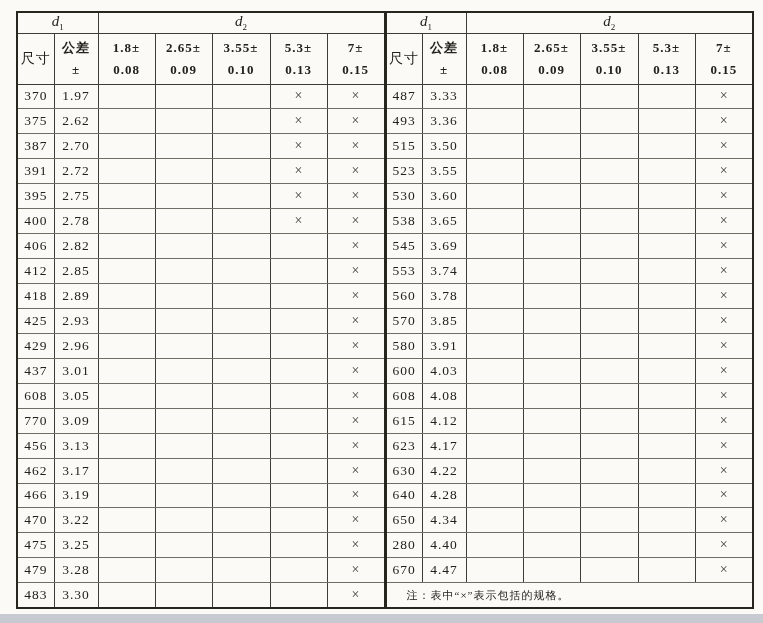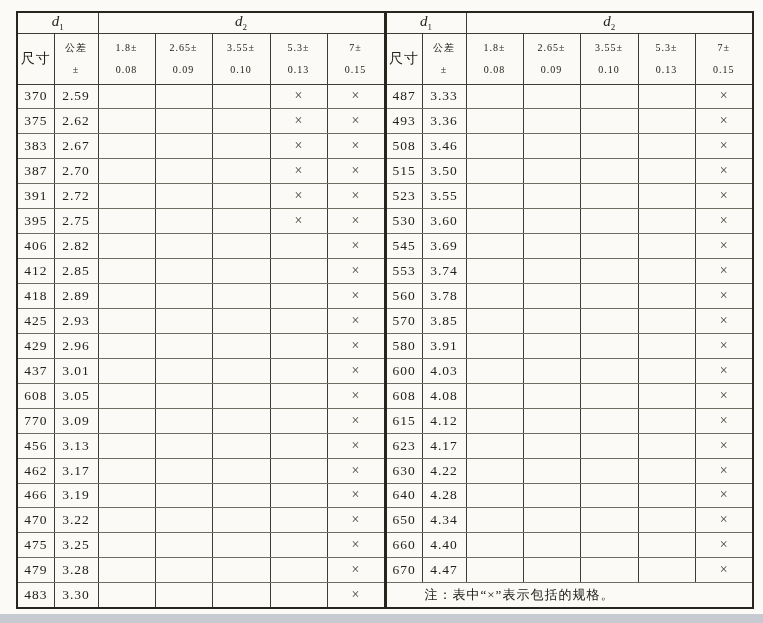--- a/index.html
+++ b/index.html
@@ -41,27 +41,27 @@
   }
   thead th { border-bottom: 1px solid #3d3d36; border-top: 1px solid #3d3d36; }
   .half-start { border-left: 3px solid #26261f; }
   tr.hdr1 { height: 21px; }
   tr.hdr2 { height: 51px; }
   tbody tr { height: 21px; }
   .dhead { font-size: 15px; font-weight: normal; }
   .dhead i { font-family: "Liberation Serif", serif; }
   .dhead sub { font-size: 9px; }
   .cjk { font-size: 14px; font-weight: normal; letter-spacing: 1px; }
-  .two-line div { line-height: 22px; font-size: 10px; font-weight: normal; letter-spacing: 1px; }
+  .two-line div { line-height: 22px; font-size: 13px; font-weight: bold; letter-spacing: 1px; }
   .num { font-size: 13.5px; letter-spacing: 1px; }
   .mark { font-size: 14px; color: #3a3a33; }
   .note-cell {
     text-align: left;
-    font-size: 13px;
-    padding-left: 38px;
+    font-size: 11px;
+    padding-left: 20px;
     letter-spacing: 1px;
     white-space: nowrap;
   }
 </style>
 </head>
 <body>
 
 <div class="page">
   <table class="spec">
     <colgroup>
@@ -136,21 +136,21 @@
           </th>
         <th class="two-line">
             <div>7±</div>
             <div>0.15</div>
           </th>
       </tr>
     </thead>
     <tbody>
         <tr>
           <td class="num">370</td>
-          <td class="num">2.59</td>
+          <td class="num">1.97</td>
           <td class="mark"></td>
           <td class="mark"></td>
           <td class="mark"></td>
           <td class="mark">×</td>
           <td class="mark">×</td>
           <td class="num half-start">487</td>
           <td class="num">3.33</td>
           <td class="mark"></td>
           <td class="mark"></td>
           <td class="mark"></td>
@@ -167,36 +167,20 @@
           <td class="mark">×</td>
           <td class="num half-start">493</td>
           <td class="num">3.36</td>
           <td class="mark"></td>
           <td class="mark"></td>
           <td class="mark"></td>
           <td class="mark"></td>
           <td class="mark">×</td>
         </tr>
         <tr>
-          <td class="num">383</td>
-          <td class="num">2.67</td>
-          <td class="mark"></td>
-          <td class="mark"></td>
-          <td class="mark"></td>
-          <td class="mark">×</td>
-          <td class="mark">×</td>
-          <td class="num half-start">508</td>
-          <td class="num">3.46</td>
-          <td class="mark"></td>
-          <td class="mark"></td>
-          <td class="mark"></td>
-          <td class="mark"></td>
-          <td class="mark">×</td>
-        </tr>
-        <tr>
           <td class="num">387</td>
           <td class="num">2.70</td>
           <td class="mark"></td>
           <td class="mark"></td>
           <td class="mark"></td>
           <td class="mark">×</td>
           <td class="mark">×</td>
           <td class="num half-start">515</td>
           <td class="num">3.50</td>
           <td class="mark"></td>
@@ -231,20 +215,36 @@
           <td class="mark">×</td>
           <td class="num half-start">530</td>
           <td class="num">3.60</td>
           <td class="mark"></td>
           <td class="mark"></td>
           <td class="mark"></td>
           <td class="mark"></td>
           <td class="mark">×</td>
         </tr>
         <tr>
+          <td class="num">400</td>
+          <td class="num">2.78</td>
+          <td class="mark"></td>
+          <td class="mark"></td>
+          <td class="mark"></td>
+          <td class="mark">×</td>
+          <td class="mark">×</td>
+          <td class="num half-start">538</td>
+          <td class="num">3.65</td>
+          <td class="mark"></td>
+          <td class="mark"></td>
+          <td class="mark"></td>
+          <td class="mark"></td>
+          <td class="mark">×</td>
+        </tr>
+        <tr>
           <td class="num">406</td>
           <td class="num">2.82</td>
           <td class="mark"></td>
           <td class="mark"></td>
           <td class="mark"></td>
           <td class="mark"></td>
           <td class="mark">×</td>
           <td class="num half-start">545</td>
           <td class="num">3.69</td>
           <td class="mark"></td>
@@ -430,21 +430,21 @@
           <td class="mark">×</td>
         </tr>
         <tr>
           <td class="num">475</td>
           <td class="num">3.25</td>
           <td class="mark"></td>
           <td class="mark"></td>
           <td class="mark"></td>
           <td class="mark"></td>
           <td class="mark">×</td>
-          <td class="num half-start">660</td>
+          <td class="num half-start">280</td>
           <td class="num">4.40</td>
           <td class="mark"></td>
           <td class="mark"></td>
           <td class="mark"></td>
           <td class="mark"></td>
           <td class="mark">×</td>
         </tr>
         <tr>
           <td class="num">479</td>
           <td class="num">3.28</td>

